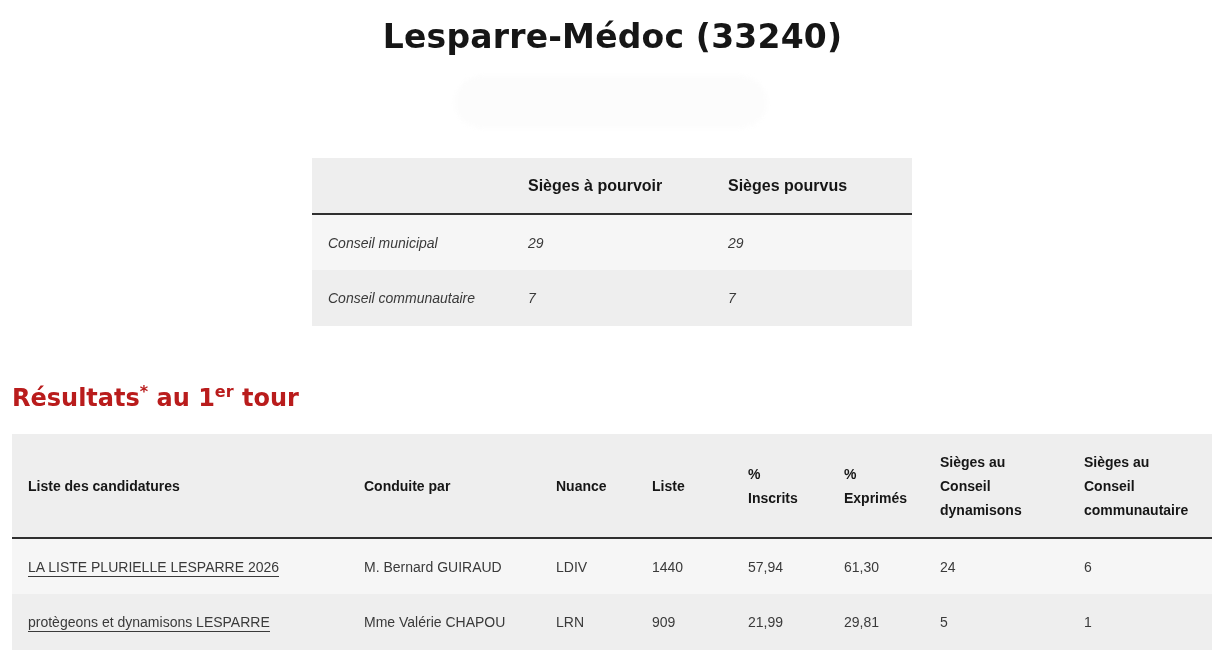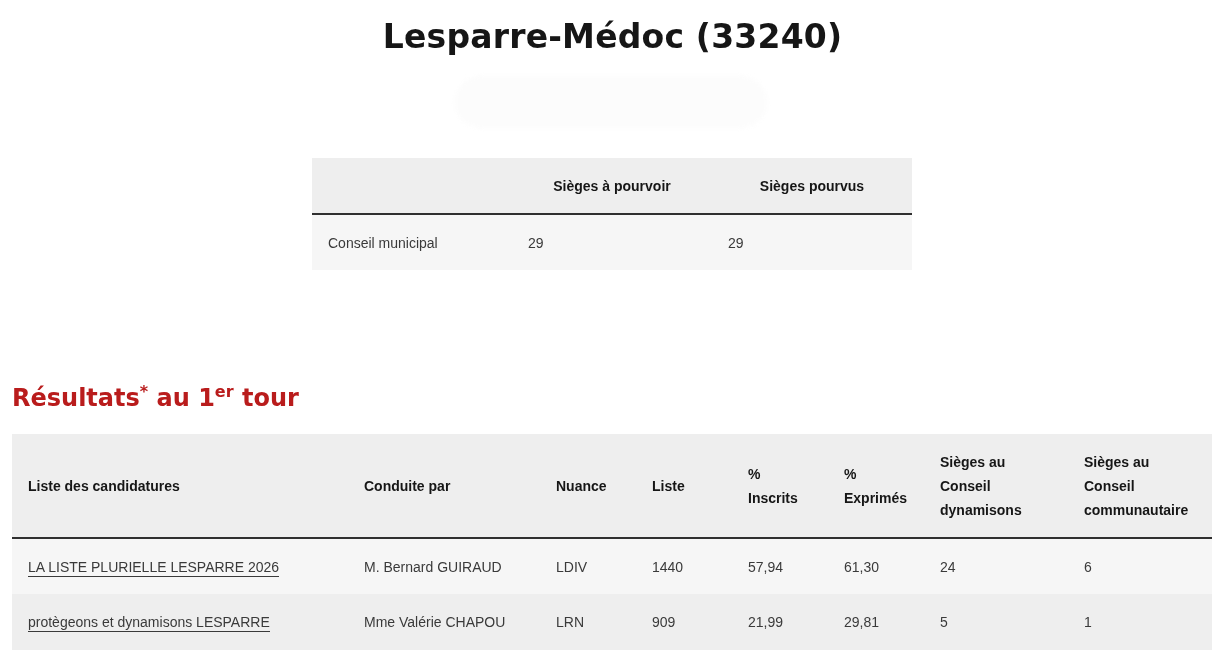--- a/index.html
+++ b/index.html
@@ -16,23 +16,23 @@
       background: #fcfcfc; border-radius: 30px; filter: blur(2px);
     }
 
     table { border-collapse: collapse; }
 
     .seats-table {
       position: absolute; left: 312px; top: 158px; width: 600px;
       font-size: 14px;
     }
     .seats-table thead tr { background: #eeeeee; height: 56px; border-bottom: 2px solid #2f2f2f; }
-    .seats-table th { text-align: center; font-weight: 700; font-size: 14px; padding: 0 16px; color: #161616; }
+    .seats-table th { text-align: left; font-weight: 700; font-size: 16px; padding: 0 16px; color: #161616; }
     .seats-table td { padding: 0 16px; color: #3a3a3a; }
-    .seats-table tbody tr { height: 56px; }
+    .seats-table tbody tr { height: 56px; font-style: italic; }
     .seats-table tbody tr:nth-child(odd) { background: #f6f6f6; }
     .seats-table tbody tr:nth-child(even) { background: #eeeeee; }
     .seats-table .c0 { width: 200px; }
     .seats-table .c1 { width: 200px; }
 
     .section-title {
       position: absolute; left: 12px; top: 382px;
       font-size: 24px; font-weight: 700; font-family: "DejaVu Sans", sans-serif; color: #b91c1c;
     }
     .section-title sup { font-size: 16px; vertical-align: 9px; }
@@ -61,20 +61,25 @@
       <th class="c0"></th>
       <th class="c1">Sièges à pourvoir</th>
       <th>Sièges pourvus</th>
     </tr>
   </thead>
   <tbody>
     <tr>
       <td>Conseil municipal</td>
       <td>29</td>
       <td>29</td>
+    </tr>
+    <tr>
+      <td>Conseil communautaire</td>
+      <td>7</td>
+      <td>7</td>
     </tr>
   </tbody>
 </table>
 
 <h2 class="section-title"><span>Résultats</span><sup>*</sup><span> au 1</span><sup>er</sup><span> tour</span></h2>
 
 <table class="results-table">
   <thead>
     <tr>
       <th style="width:336px">Liste des candidatures</th>

